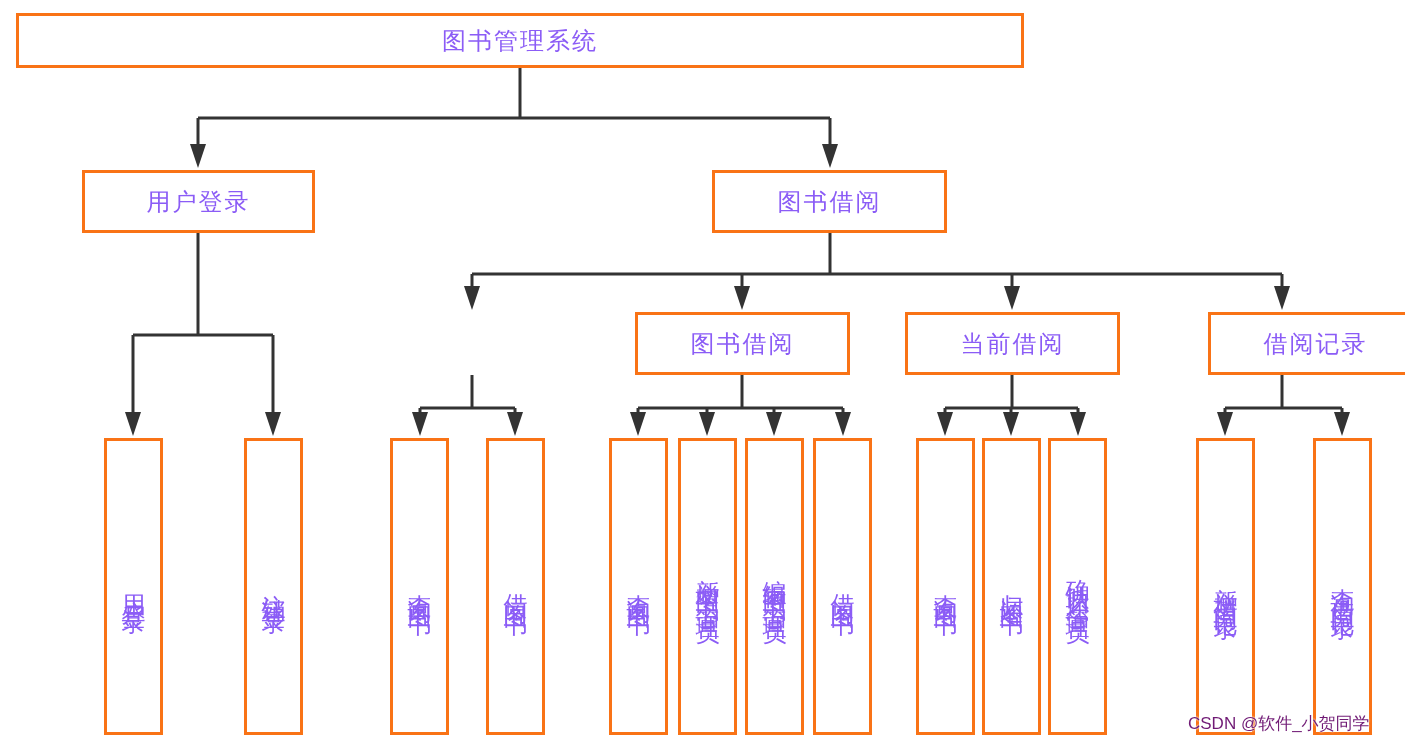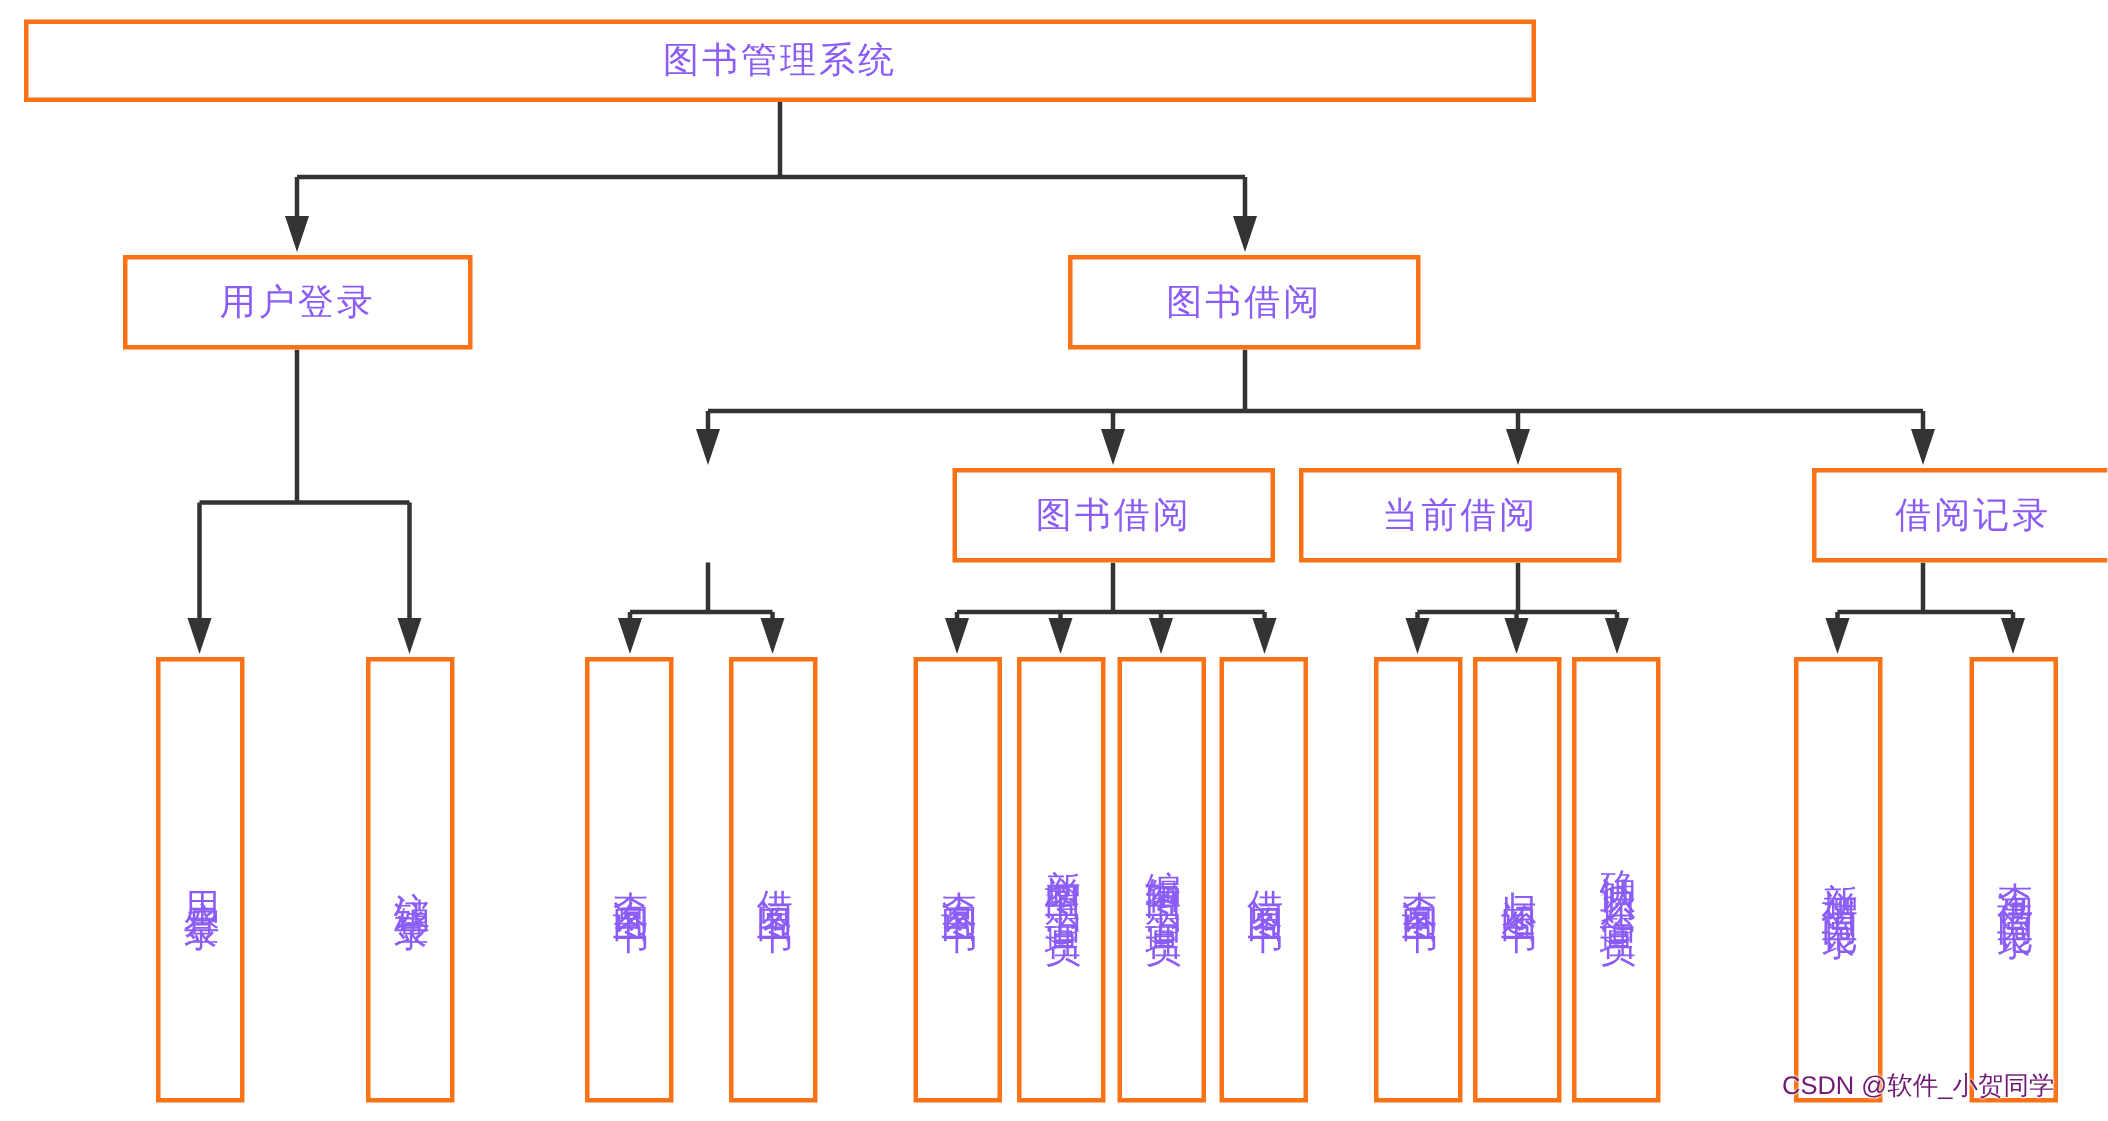--- a/index.html
+++ b/index.html
@@ -44,21 +44,21 @@
     writing-mode: vertical-rl;
     text-orientation: mixed;
     letter-spacing: 6px;
     white-space: normal;
     font-size: 24px;
   }
   .n-user-login   { left: 82px;  width: 233px; }
   .n-book-mgmt    { left: 712px; width: 235px; }
   .n-newbook      { left: 365px; }
   .n-borrow       { left: 635px; }
-  .n-current      { left: 866px; }
+  .n-current      { left: 905px; }
   .n-records      { left: 1208px; }
   .l-1  { left: 104px; }
   .l-2  { left: 244px; }
   .l-3  { left: 390px; }
   .l-4  { left: 486px; }
   .l-5  { left: 609px; }
   .l-6  { left: 678px; }
   .l-7  { left: 745px; }
   .l-8  { left: 813px; }
   .l-9  { left: 916px; }

